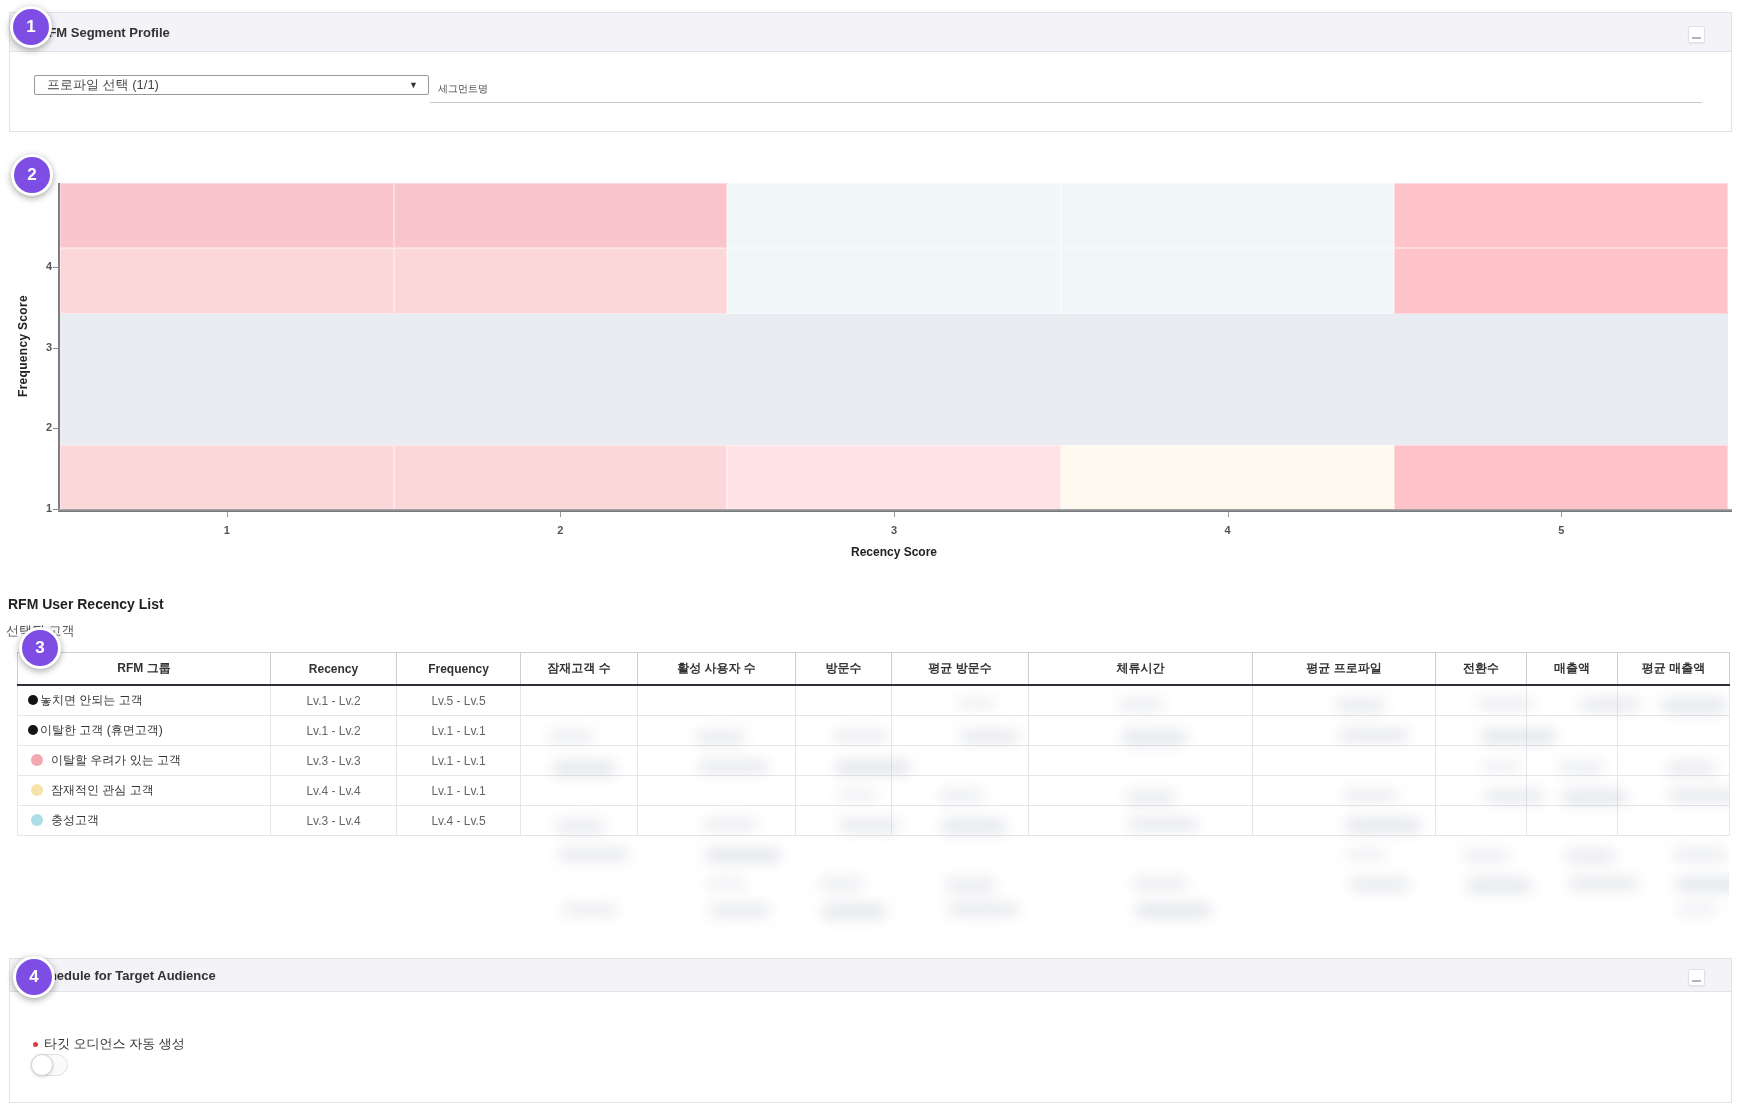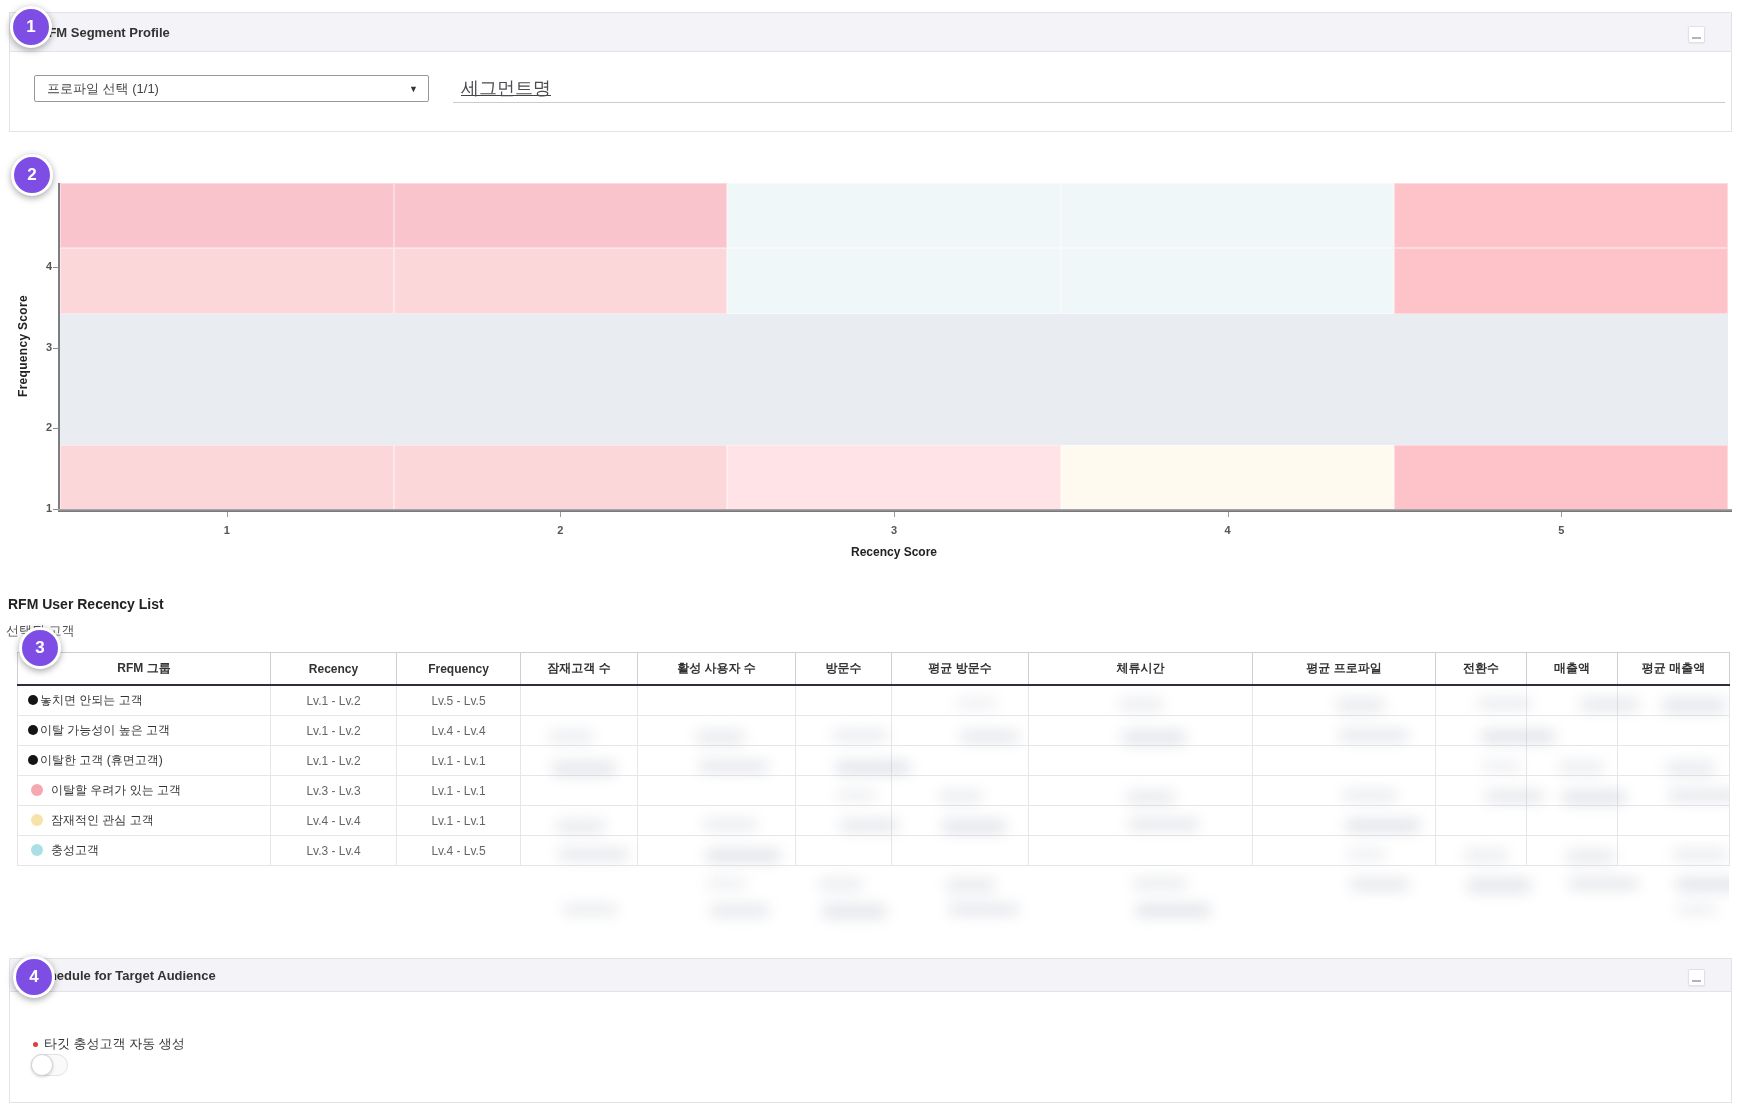--- a/index.html
+++ b/index.html
@@ -13,27 +13,27 @@
   .card1 .card-header{height:38px;line-height:38px;}
   .card4 .card-header{height:32px;line-height:32px;}
   .card-title{font-size:13px;font-weight:700;color:#333;padding-left:29px;}
   .card4 .card-title{padding-left:23px;}
   .min-btn{position:absolute;left:1678px;width:17px;height:17px;background:#fff;border:1px solid #e1e1e5;
            border-radius:2px;padding:0;cursor:pointer;box-shadow:0 1px 2px rgba(0,0,0,0.06);}
   .card1 .min-btn{top:13px;}
   .card4 .min-btn{top:10px;}
   .min-btn .dash{display:block;width:9px;height:2px;background:#b3b3b8;margin:6px auto 0;}
   
-  .dropdown{position:absolute;left:24px;top:62px;width:395px;height:27px;border:1px solid #97979d;border-radius:2px;
+  .dropdown{position:absolute;left:24px;top:62px;width:395px;height:20px;border:1px solid #97979d;border-radius:2px;
             background:#fff;box-sizing:border-box;display:flex;align-items:center;justify-content:space-between;
             padding:0 10px 0 12px;font-size:13px;color:#444;cursor:pointer;}
   .dropdown .caret{font-size:9px;color:#333;}
-  .segment-name-input{position:absolute;left:443px;top:62px;width:1264px;height:27px;border:none;
-            border-bottom:1px solid #c9c9ce;background:transparent;font-size:18px;color:#444;
-            padding:0 0 0 8px;outline:none;font-family:inherit;text-decoration:underline;}
+  .segment-name-input{position:absolute;left:420px;top:62px;width:1264px;height:27px;border:none;
+            border-bottom:1px solid #c9c9ce;background:transparent;font-size:10px;color:#444;
+            padding:0 0 0 8px;outline:none;font-family:inherit;}
   .segment-name-input::placeholder{color:#4c4c50;opacity:1;}
   
   .badge{position:absolute;width:42px;height:42px;border-radius:50%;background:#7e4ee4;color:#fff;
          font-size:17px;font-weight:700;display:flex;align-items:center;justify-content:center;
          border:3px solid #fff;box-sizing:border-box;box-shadow:0 2px 7px rgba(0,0,0,0.35);z-index:30;}
   
   .plot{position:absolute;left:60px;top:183px;width:1668px;height:327px;background:#e9edf2;}
   .cell{position:absolute;box-shadow:inset 0 0 0 1px rgba(255,255,255,0.40);}
   .yaxis-line{position:absolute;left:58px;top:183px;width:2px;height:329px;background:#7e7e82;}
   .xaxis-line{position:absolute;left:58px;top:509px;width:1674px;height:3px;background:linear-gradient(#b0b0b2,#6e6e72);}
@@ -162,34 +162,20 @@
           <th>전환수</th>
           <th>매출액</th>
           <th>평균 매출액</th>
         </tr>
       </thead>
     <tbody id="tbody">
         <tr>
           <td class="name"><span class="dot" style="background: rgb(20, 20, 20);"></span><span>놓치면 안되는 고객</span></td>
           <td>Lv.1 - Lv.2</td>
           <td>Lv.5 - Lv.5</td>
-          <td></td>
-          <td></td>
-          <td></td>
-          <td></td>
-          <td></td>
-          <td></td>
-          <td></td>
-          <td></td>
-          <td></td>
-        </tr>
-        <tr>
-          <td class="name"><span class="dot" style="background: rgb(20, 20, 20);"></span><span>이탈 가능성이 높은 고객</span></td>
-          <td>Lv.1 - Lv.2</td>
-          <td>Lv.4 - Lv.4</td>
           <td></td>
           <td></td>
           <td></td>
           <td></td>
           <td></td>
           <td></td>
           <td></td>
           <td></td>
           <td></td>
         </tr>
@@ -308,21 +294,21 @@
 
   <section class="card card4">
     <div class="card-header">
       <span class="card-title">Schedule for Target Audience</span>
       <button class="min-btn">
         <span class="dash"></span>
       </button>
     </div>
     <div class="field-row">
       <span class="req-dot"></span>
-      <span>타깃 충성고객 자동 생성</span>
+      <span>타깃 오디언스 자동 생성</span>
     </div>
     <div class="toggle" aria-checked="false">
       <div class="knob"></div>
     </div>
   </section>
 
   <div class="badge" style="left:10px;top:6px;">1</div>
   <div class="badge" style="left:11px;top:154px;">2</div>
   <div class="badge" style="left:19px;top:627px;">3</div>
   <div class="badge" style="left:13px;top:956px;">4</div>

